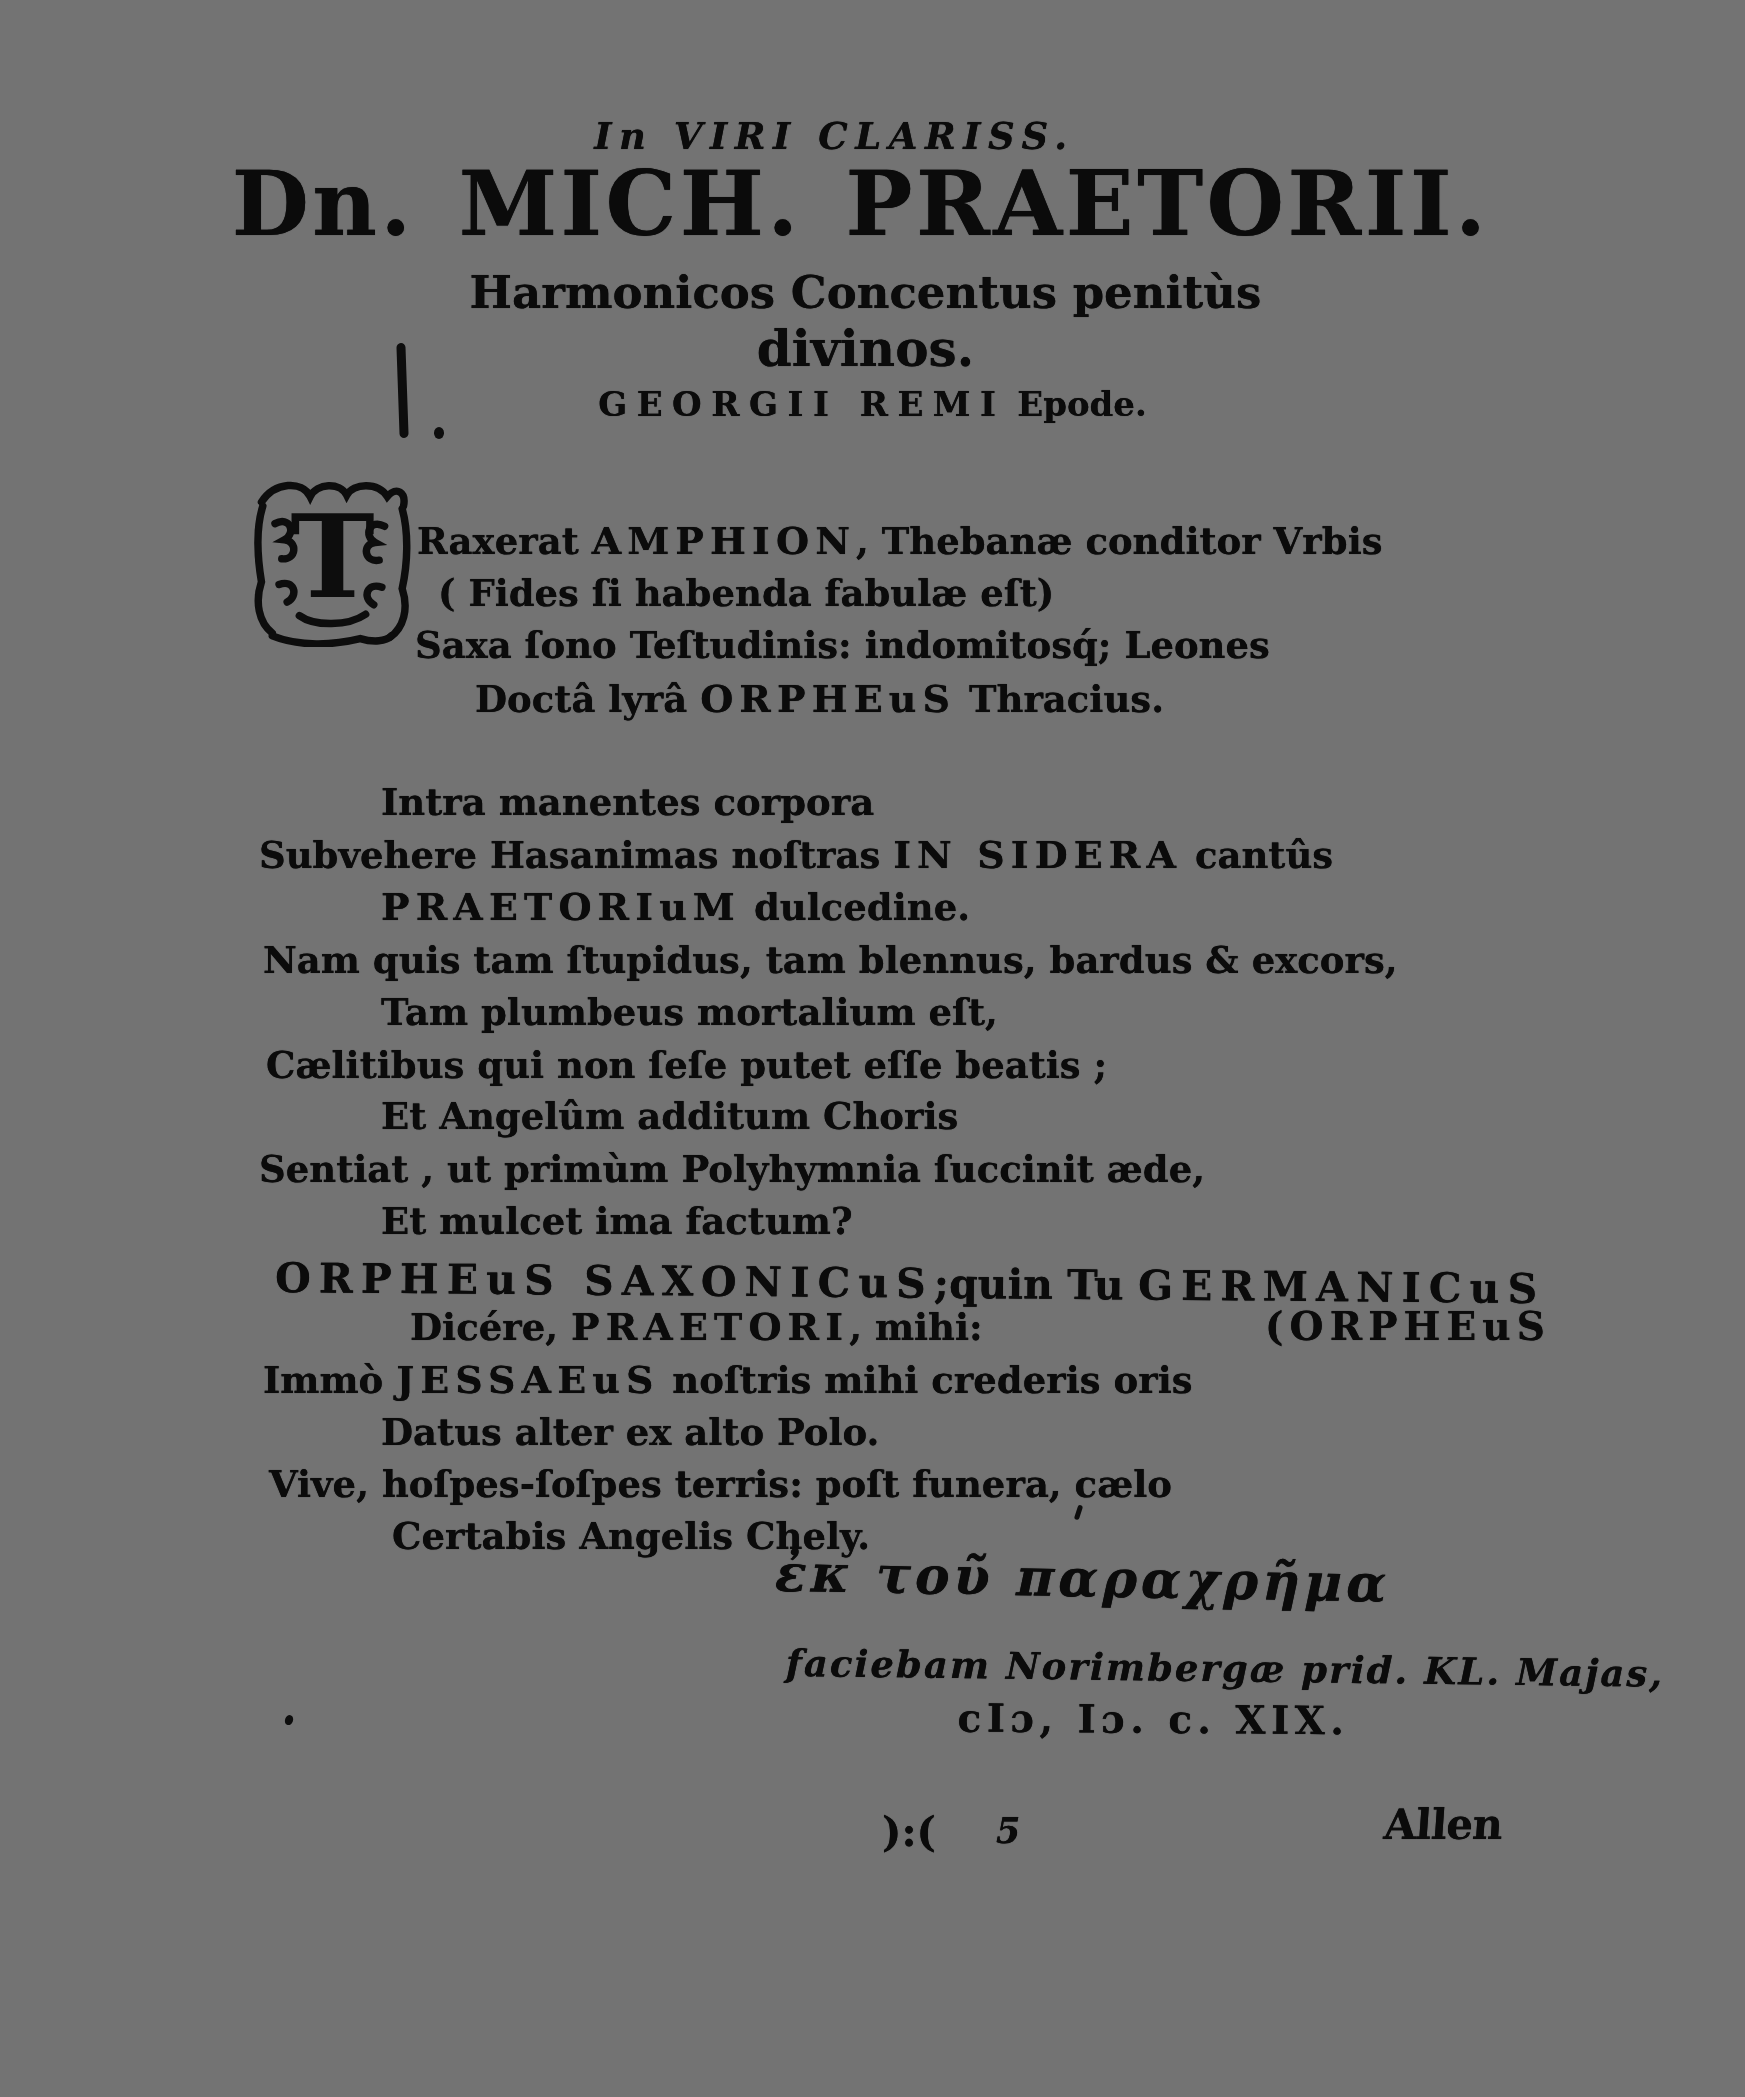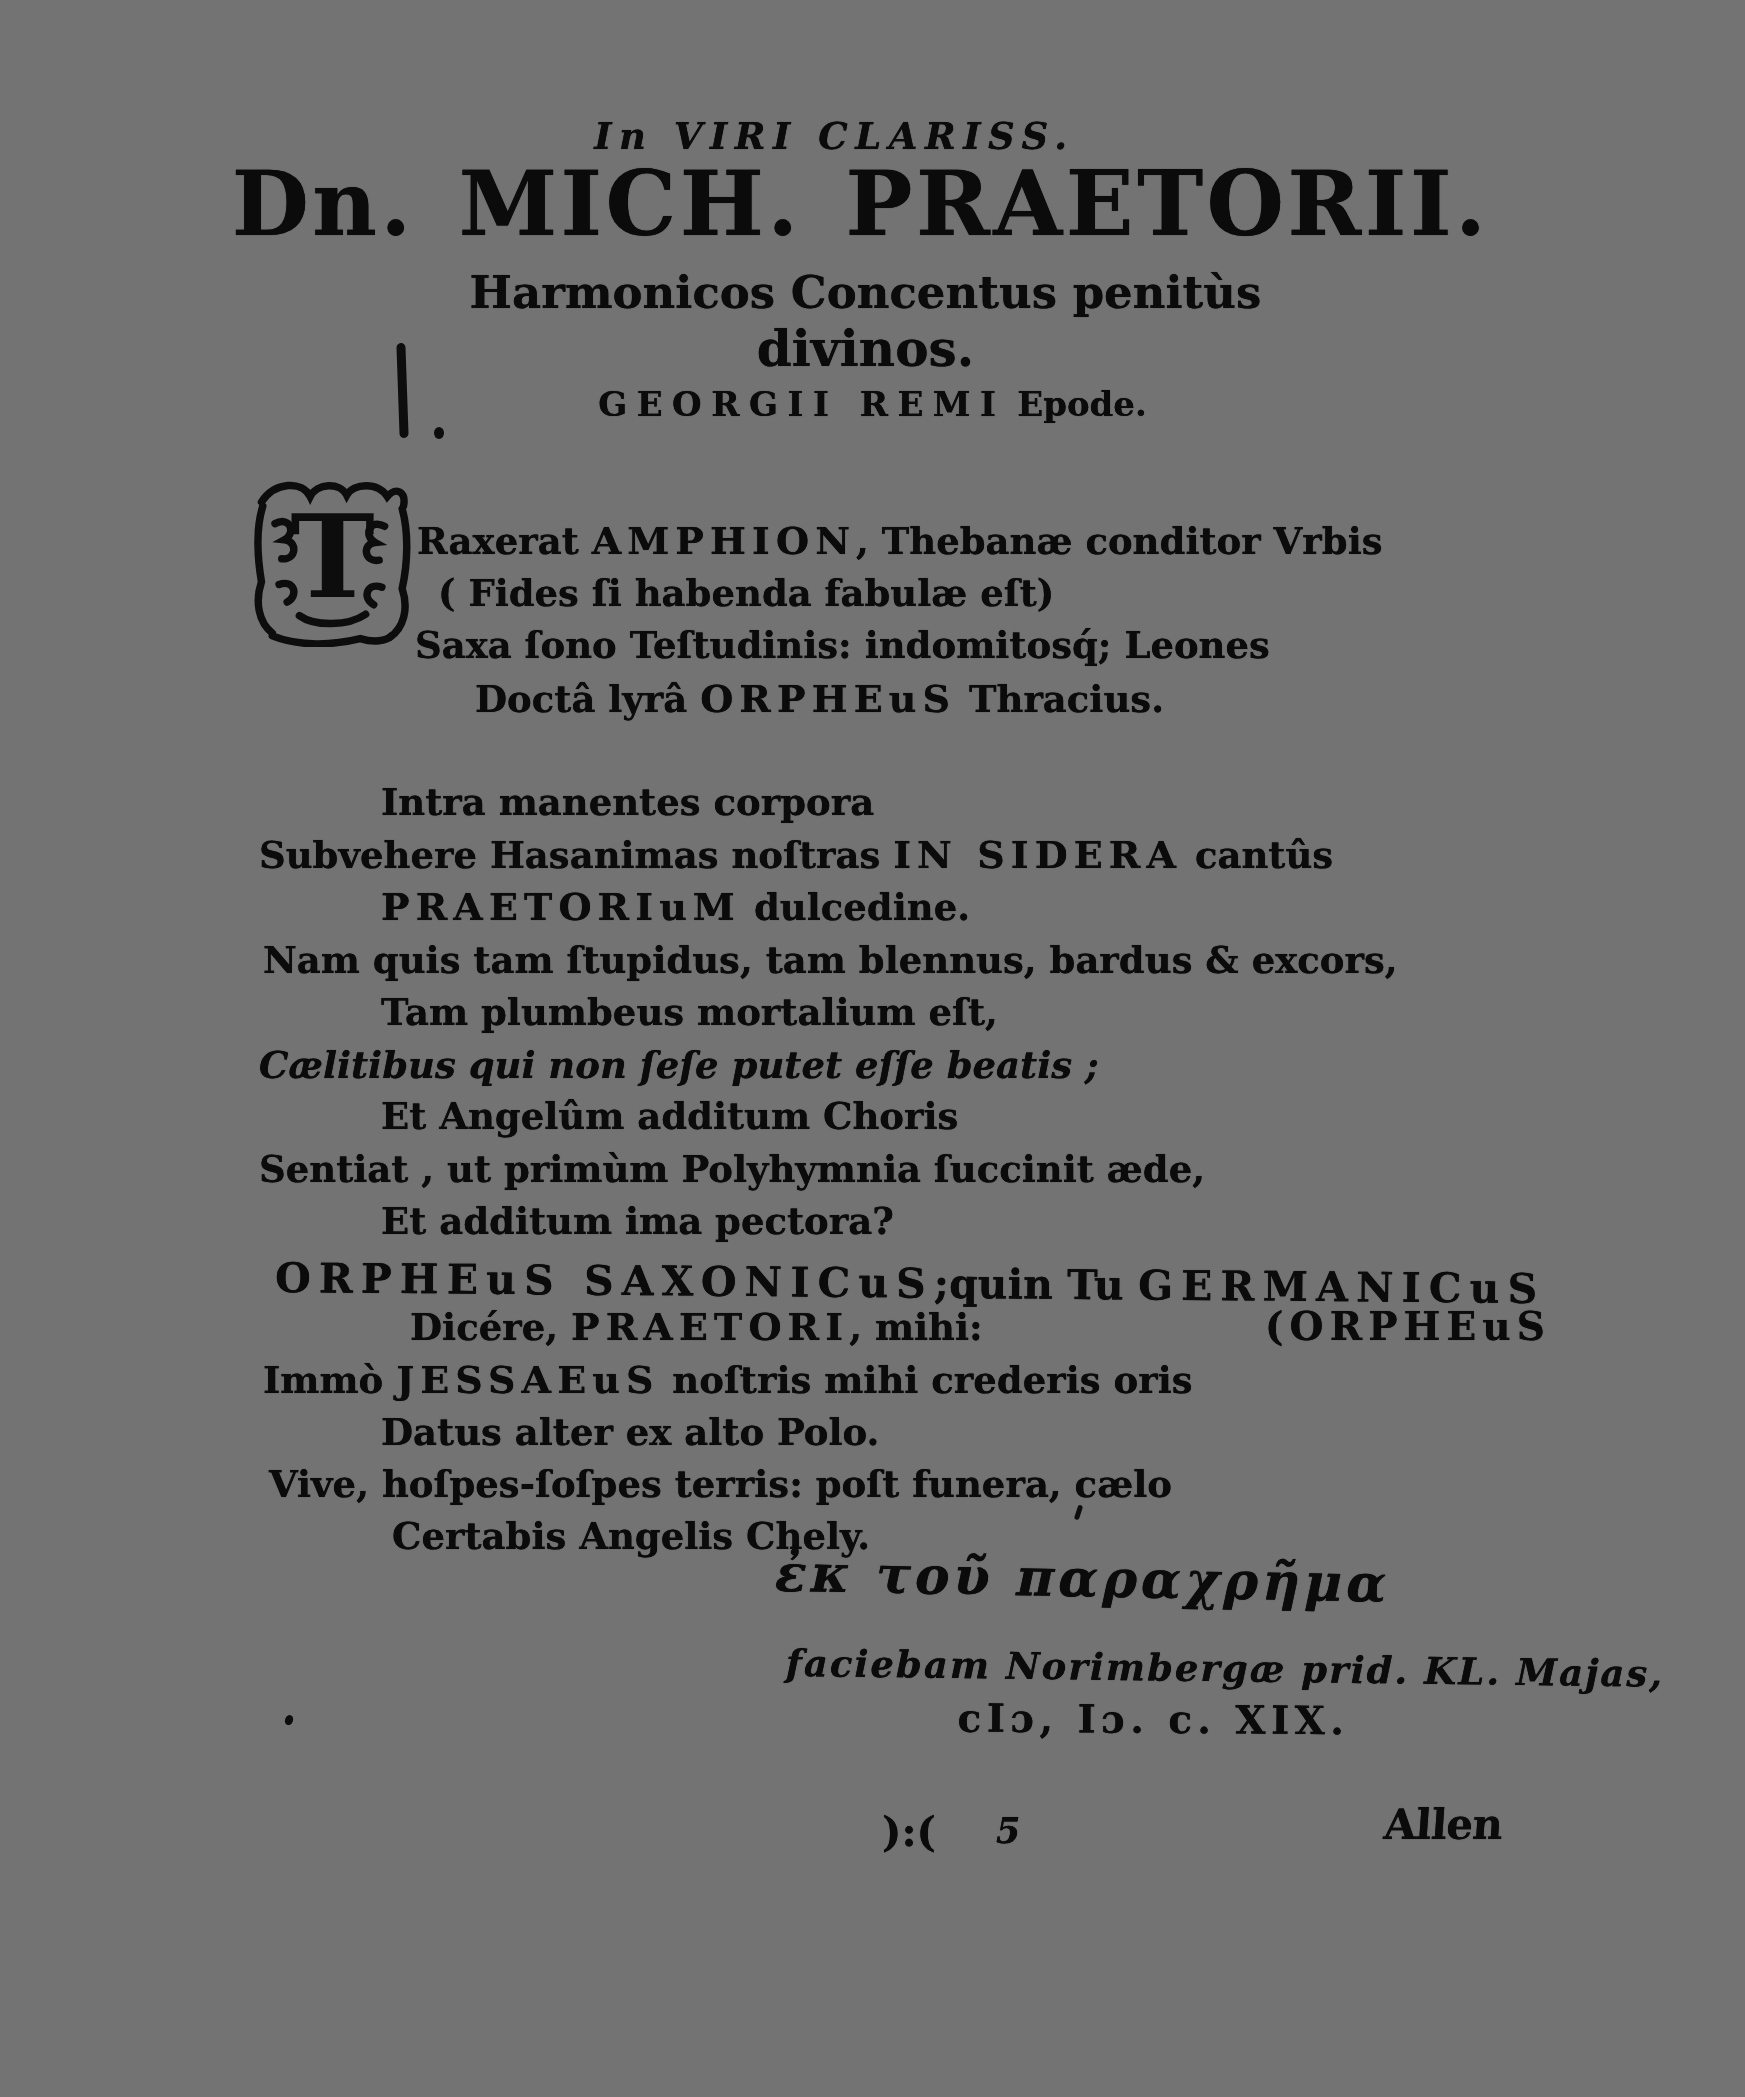--- a/index.html
+++ b/index.html
@@ -37,21 +37,21 @@
   .L1 { top:485px;  left:417px; }
   .L2 { top:538px;  left:438px; }
   .L3 { top:590px;  left:415px; }
   .L4 { top:643px;  left:475px; }
   .L5 { top:695px; left:265px; }
   .L6 { top:747px; left:381px; }
   .L7 { top:799px; left:259px; }
   .L8 { top:851px; left:381px; }
   .L9 { top:905px; left:263px; }
   .L10{ top:957px; left:381px; }
-  .L11{ top:1010px; left:259px;font-style:italic; }
+  .L11{ top:1010px; left:266px; }
   .L12{ top:1061px; left:381px; }
   .L13{ top:1114px; left:259px; }
   .L14{ top:1166px; left:381px; }
   .L15{ top:1217px; left:275px; }
   .L16{ top:1271px; left:400px;margin-left:10px; }
   .aside{ top:1268px; left:1240px; font-size:39px; font-weight:700; letter-spacing:6.1px;margin-left:25px; }
   .L17{ top:1324px; left:263px; }
   .L18{ top:1377px; left:381px; }
   .L19{ top:1429px; left:269px;text-align:center; }
   .L20{ top:1481px; left:392px; }
@@ -117,21 +117,21 @@
   <p class="abs txt pl L3"><span>Saxa ſono Teſtudinis: indomitosq́; Leones</span></p>
   <p class="abs txt pl L4"><span>Doctâ lyrâ </span><span class="caps">ORPHEuS</span><span> Thracius.</span></p>
   <p class="abs txt pl L6"><span>Intra manentes corpora</span></p>
   <p class="abs txt pl L7"><span>Subvehere Hasanimas noſtras </span><span class="caps">IN SIDERA</span><span> cantûs</span></p>
   <p class="abs txt pl L8"><span class="caps">PRAETORIuM</span><span> dulcedine.</span></p>
   <p class="abs txt pl L9"><span>Nam quis tam ſtupidus, tam blennus, bardus &amp; excors,</span></p>
   <p class="abs txt pl L10"><span>Tam plumbeus mortalium eſt,</span></p>
   <p class="abs txt pl L11"><span>Cælitibus qui non ſeſe putet eſſe beatis ;</span></p>
   <p class="abs txt pl L12"><span>Et Angelûm additum Choris</span></p>
   <p class="abs txt pl L13"><span>Sentiat , ut primùm Polyhymnia ſuccinit æde,</span></p>
-  <p class="abs txt pl L14"><span>Et additum ima pectora?</span></p>
+  <p class="abs txt pl L14"><span>Et mulcet ima factum?</span></p>
   <p class="abs txt pl big tilt L15"><span class="caps">ORPHEuS SAXONICuS</span><span>;quin Tu </span><span class="caps">GERMANICuS</span></p>
   <p class="abs txt pl L16"><span>Dicére, </span><span class="caps">PRAETORI</span><span>, mihi:</span></p>
   <p class="abs txt pl aside">(ORPHEuS</p>
   <p class="abs txt pl L17"><span>Immò </span><span class="caps">JESSAEuS</span><span> noſtris mihi crederis oris</span></p>
   <p class="abs txt pl L18"><span>Datus alter ex alto Polo.</span></p>
   <p class="abs txt pl L19"><span>Vive, hoſpes-ſoſpes terris: poſt funera, cælo</span></p>
   <p class="abs txt pl L20"><span>Certabis Angelis Chely.</span></p>
 
   <div class="abs txt greek">ἐκ τοῦ παραχρῆμα</div>
   <div class="abs txt colophon">faciebam Norimbergæ prid. KL. Majas,</div>

